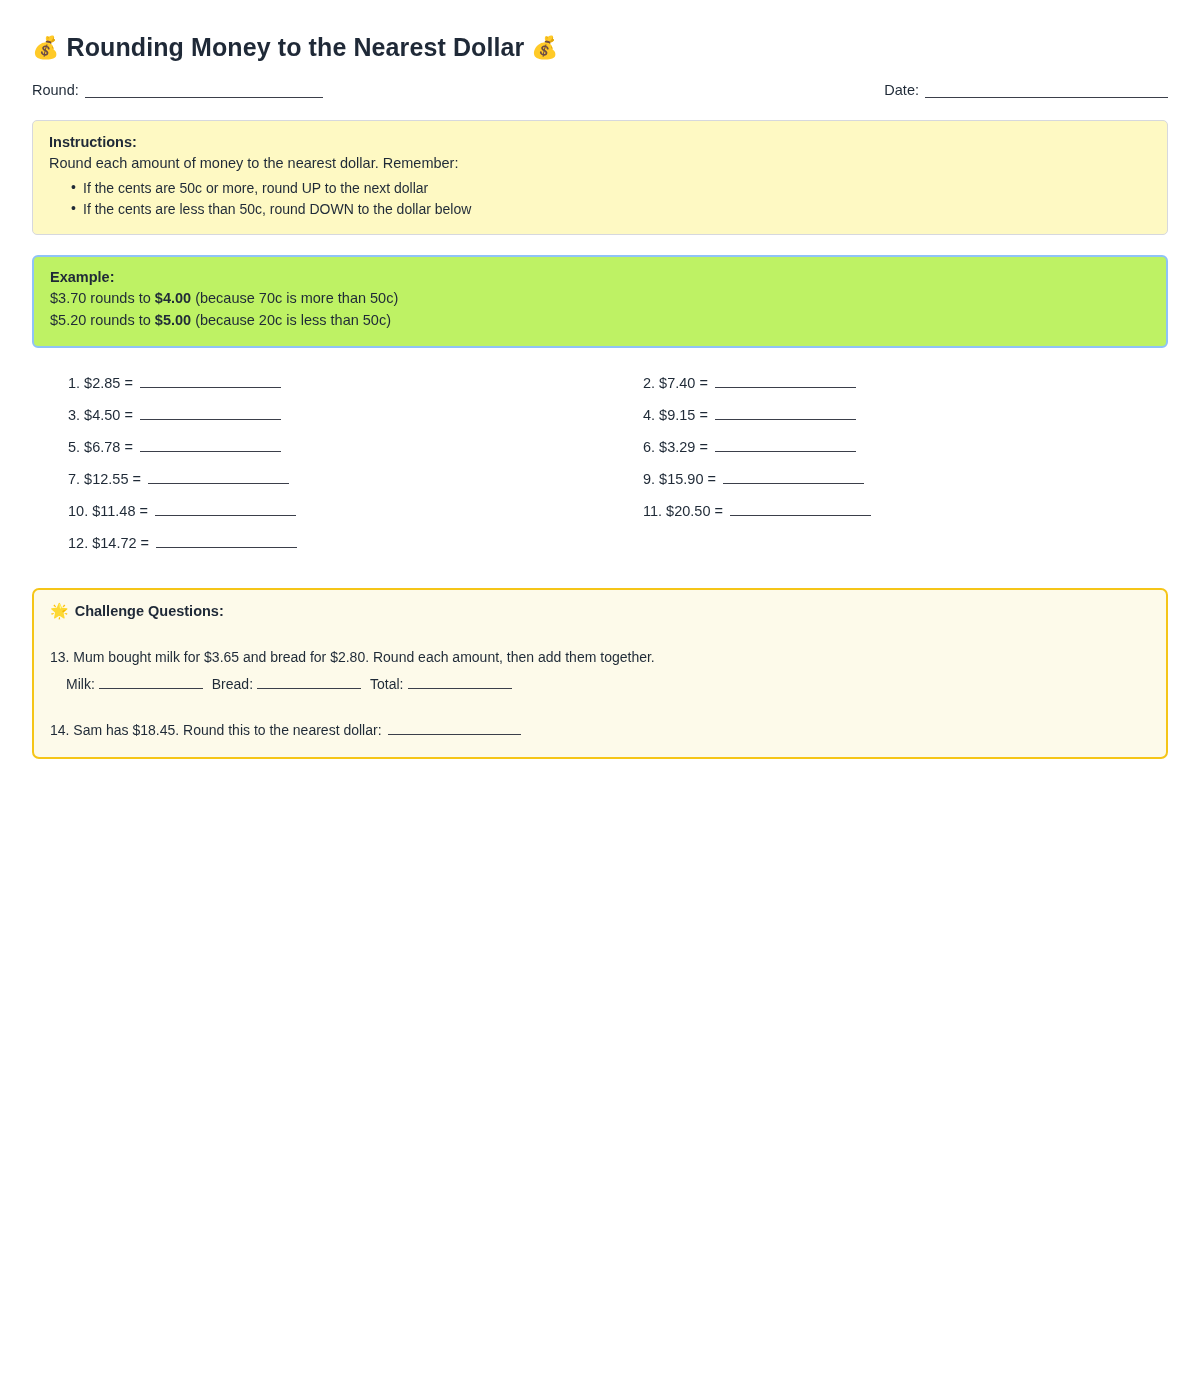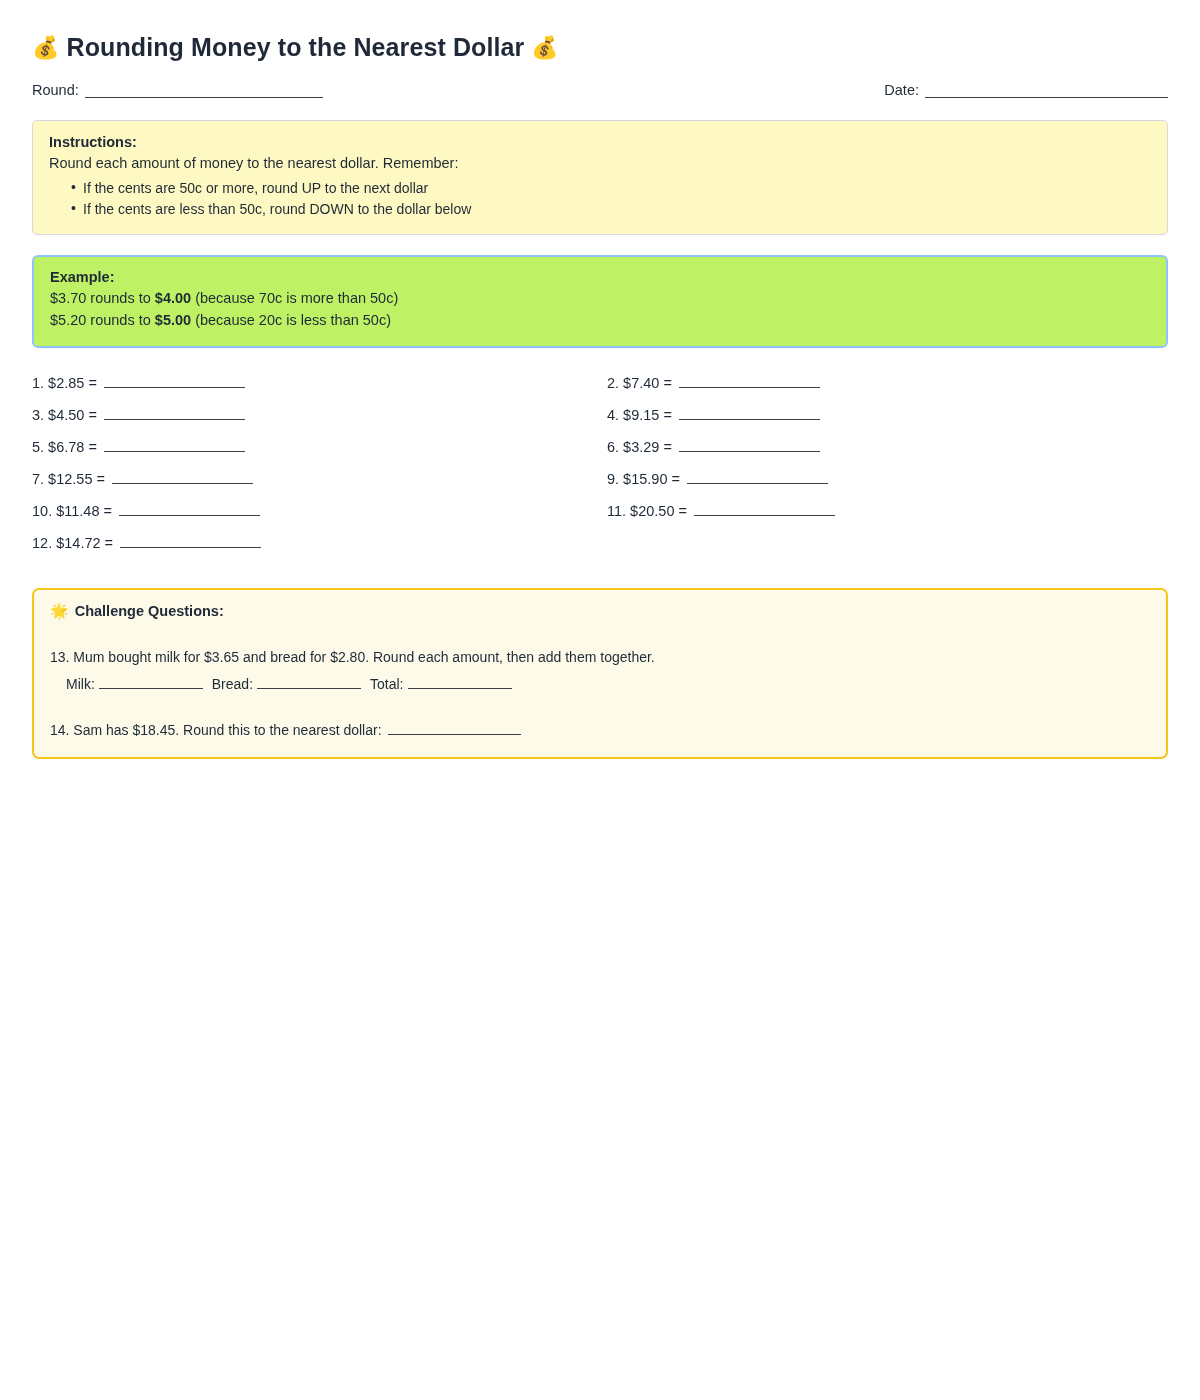--- a/index.html
+++ b/index.html
@@ -107,20 +107,21 @@
     line-height: 1.5;
   }
   .ex-line b { font-weight: bold; }
   
   .questions {
     margin-top: 26px;
     display: grid;
     grid-template-columns: 575px 575px;
     column-gap: 0px;
     row-gap: 0px;
+    margin-left: 36px;
   }
   .q {
     font-size: 14.5px;
     color: #1f2a37;
     height: 32px;
     display: flex;
     align-items: baseline;
     white-space: nowrap;
   }
   .q-label { padding-right: 7px; }

